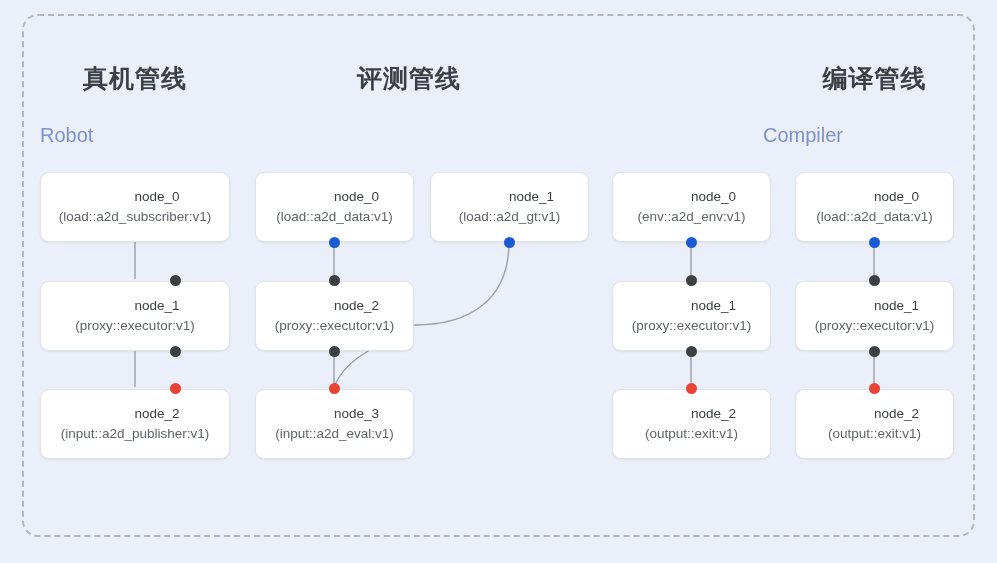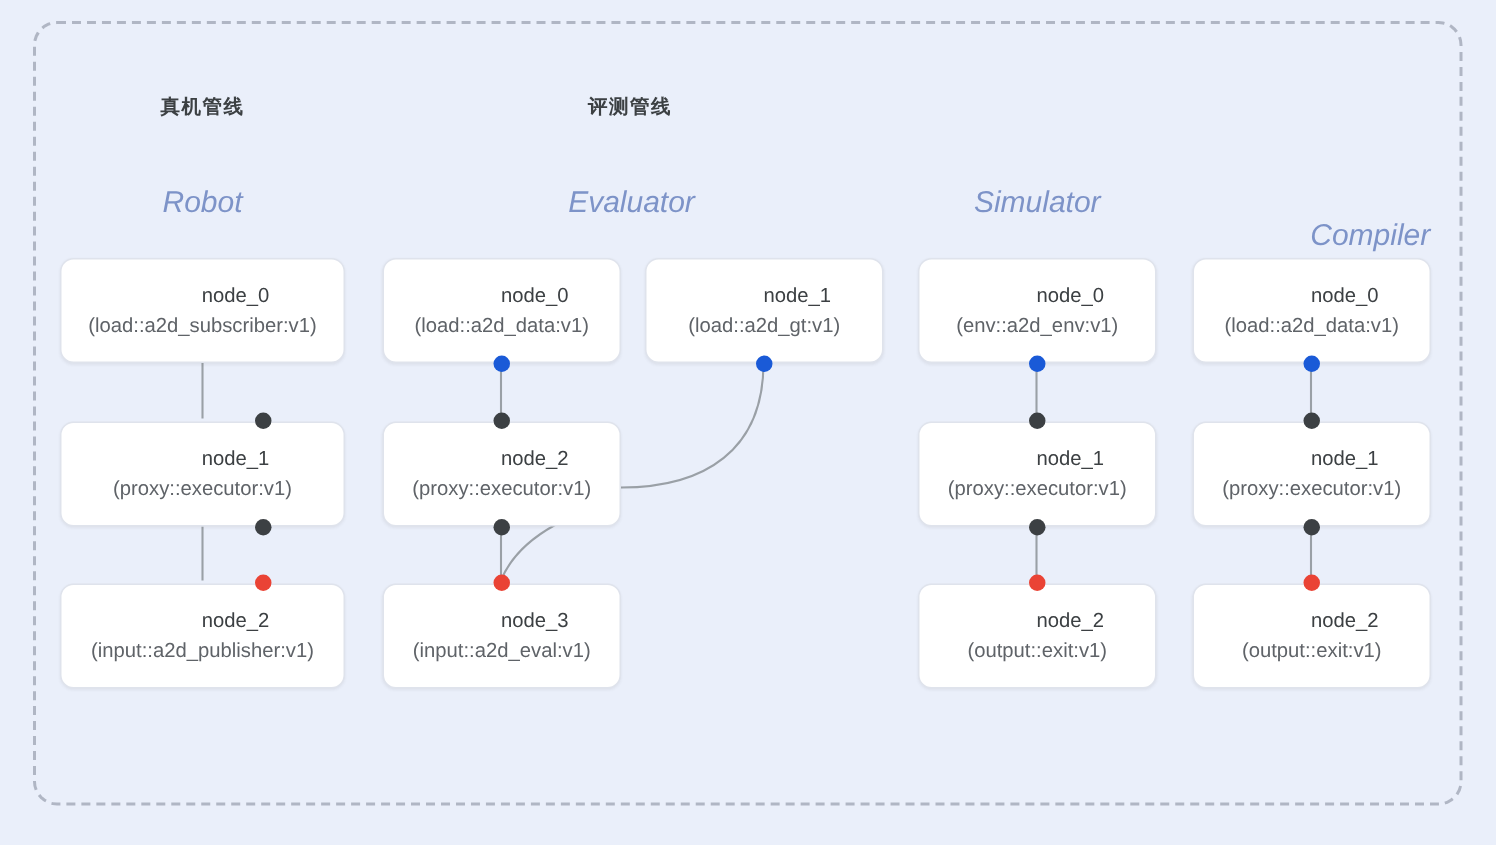--- a/index.html
+++ b/index.html
@@ -36,33 +36,31 @@
   #edges {
     position: absolute;
     left: 0; top: 0;
     width: 997px;
     height: 563px;
     pointer-events: none;
   }
   .col-title-cn {
     position: absolute;
     text-align: center;
-    font-size: 13px;
+    font-size: 25px;
     font-weight: bold;
     color: #3c4043;
     letter-spacing: 1px;
     white-space: nowrap;
   }
   .col-title-en {
     position: absolute;
-    text-align: center;
     font-size: 20px;
     color: #7d93c8;
     white-space: nowrap;
-    font-style: italic;
   }
   .node-card {
     position: absolute;
     box-sizing: border-box;
     background: #ffffff;
     border: 1px solid #dfe3ec;
     border-radius: 9px;
     box-shadow: 0 1px 2px rgba(60,64,67,0.08);
     display: flex;
     flex-direction: column;
@@ -116,26 +114,25 @@
       <line x1="691" y1="351" x2="691" y2="387"></line>
 
       <line x1="874" y1="242" x2="874" y2="279"></line>
       <line x1="874" y1="351" x2="874" y2="387"></line>
     </g>
   </svg>
 
   <div class="col-title-cn" style="left:40px; top:62px; width:190px;">真机管线</div>
   <div class="col-title-en" style="left:40px; top:124px; width:190px;">Robot</div>
 
-  <div class="col-title-cn" style="left:254px; top:62px; width:332px;">评测管线</div>
-  <div class="col-title-en" style="left:255px; top:124px; width:332px;">Evaluator</div>
-
-  <div class="col-title-en" style="left:612px; top:124px; width:159px;">Simulator</div>
-
-  <div class="col-title-en" style="left:834px; top:124px; width:159px;margin-top:22px;">Compiler</div>
+  <div class="col-title-cn" style="left:243px; top:62px; width:332px;">评测管线</div>
+
+
+  <div class="col-title-cn" style="left:795px; top:62px; width:159px;">编译管线</div>
+  <div class="col-title-en" style="left:763px; top:124px; width:159px;">Compiler</div>
 
   <div class="node-card" style="left:40px; top:172px; width:190px; height:70px;">
     <div class="node-title">node_0</div>
     <div class="node-sub">(load::a2d_subscriber:v1)</div>
     <span class="port port-blue" style="left:129px; top:236px;"></span>
   </div>
 
   <div class="node-card" style="left:40px; top:281px; width:190px; height:70px;">
     <div class="node-title">node_1</div>
     <div class="node-sub">(proxy::executor:v1)</div>

